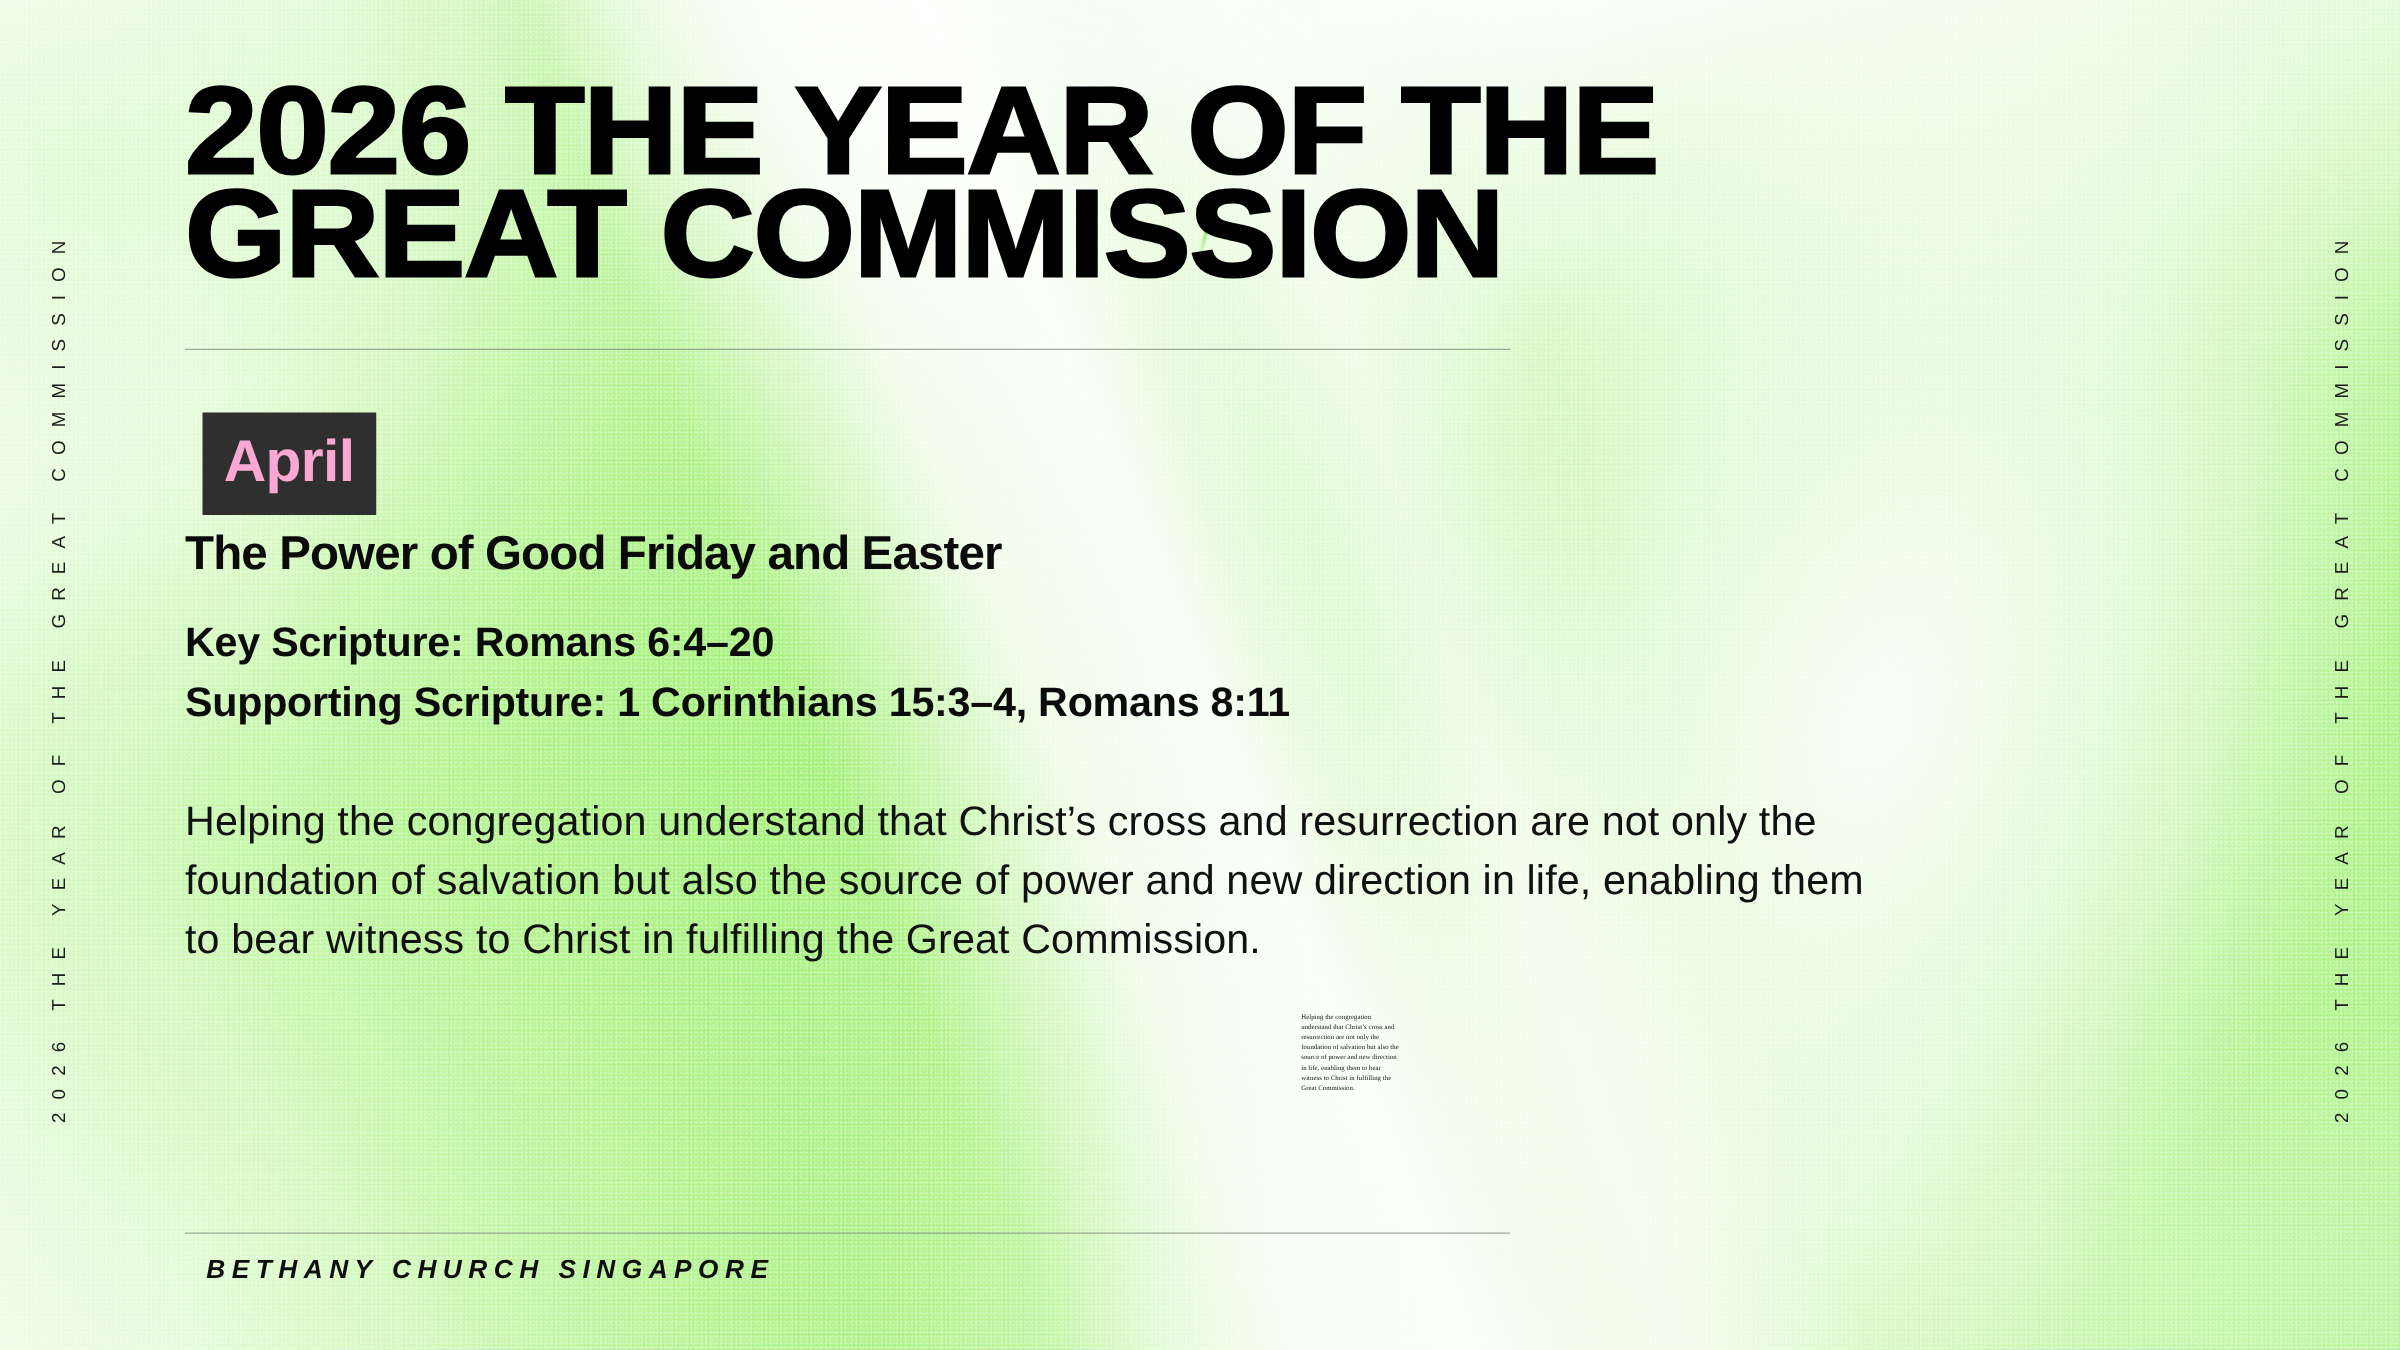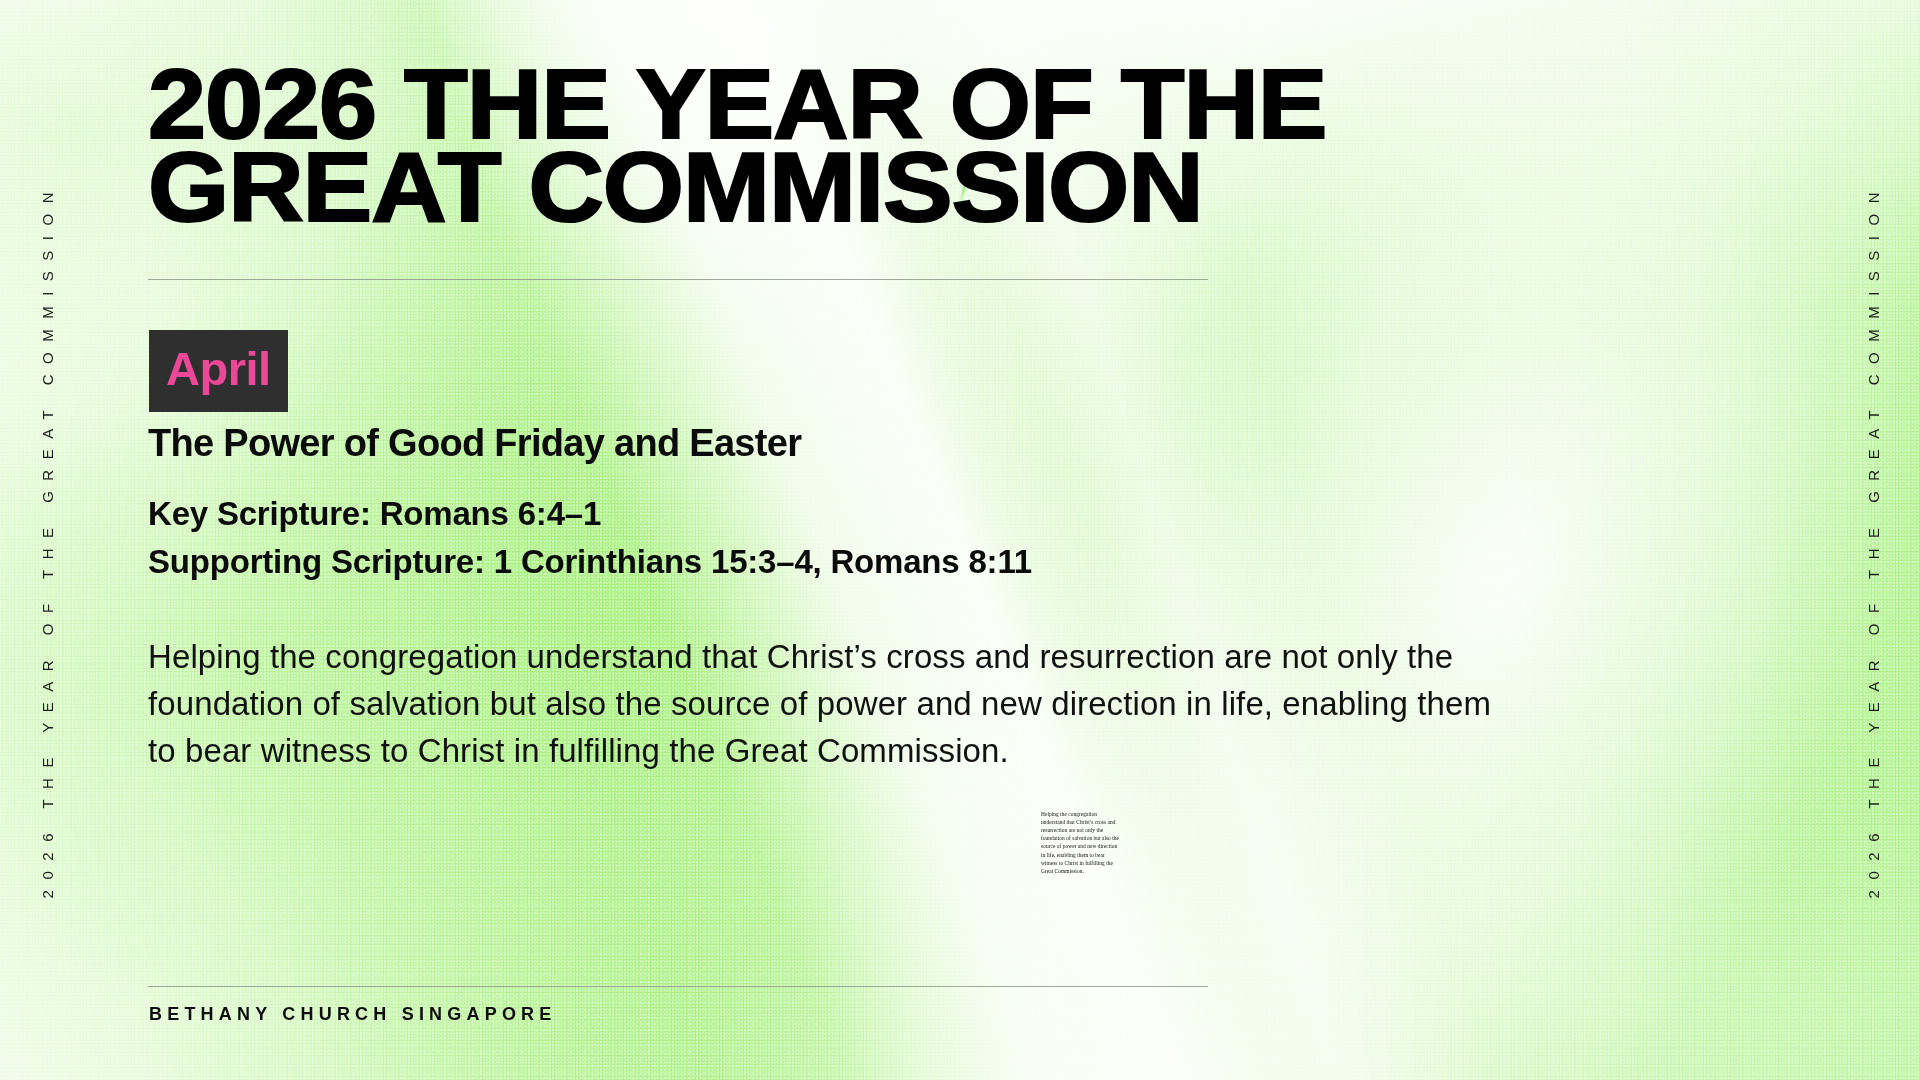--- a/index.html
+++ b/index.html
@@ -146,23 +146,23 @@
     left:0; width:1060px; height:1px;
     background:#8f9a8c;
     opacity:.85;
   }
   .divider-top   { top:279px; }
   .divider-bottom{ top:986px; }
 
   
   .month-badge{
     position:absolute;
-    left:1px; top:330px;
+    left:14px; top:330px;
     background:#2f2f2f;
-    color:#ec4899;
+    color:#f9a8d4;
     font-family:"Liberation Sans", sans-serif;
     font-weight:700;
     font-size:47px;
     line-height:1;
     letter-spacing:-.5px;
     padding:15px 17px 20px 17px;
   }
 
   
   .section-title{
@@ -212,27 +212,28 @@
     font-size:5.4px;
     line-height:1.5;
     letter-spacing:.05px;
     color:#111111;
     text-align:left;
   }
 
   
   .footer{
     position:absolute;
-    left:1px; top:1004px;
-    font-family:"Liberation Sans", sans-serif;
-    font-weight:700;
-    font-size:18px;
+    left:17px; top:1004px;
+    font-family:"Liberation Sans", sans-serif;
+    font-weight:700;
+    font-size:21px;
     letter-spacing:5.2px;
     color:#0e0e0e;
     text-transform:uppercase;
+    font-style:italic;
   }
 </style>
 </head>
 <body>
 
 <div class="poster">
 
   <div class="bg-layer bg-base"></div>
   <div class="bg-brush"></div>
   <div class="bg-brush2"></div>
@@ -255,21 +256,21 @@
       <span class="l1">2026 THE YEAR OF THE</span>
       <span class="l2">GREAT COMMISSION</span>
     </h1>
 
     <div class="divider divider-top"></div>
 
     <div class="month-badge">April</div>
 
     <h2 class="section-title">The Power of Good Friday and Easter</h2>
 
-    <div class="scripture scripture-key">Key Scripture: Romans 6:4–1</div>
+    <div class="scripture scripture-key">Key Scripture: Romans 6:4–20</div>
 
     <div class="scripture scripture-supporting">Supporting Scripture: 1 Corinthians 15:3–4, Romans 8:11</div>
 
     <p class="body-copy">Helping the congregation understand that Christ’s cross and resurrection are not only the foundation of salvation but also the source of power and new direction in life, enabling them to bear witness to Christ in fulfilling the Great Commission.</p>
 
     <p class="micro-copy">Helping the congregation understand that Christ’s cross and resurrection are not only the foundation of salvation but also the source of power and new direction in life, enabling them to bear witness to Christ in fulfilling the Great Commission.</p>
 
     <div class="divider divider-bottom"></div>
 
     <div class="footer">BETHANY CHURCH SINGAPORE</div>

